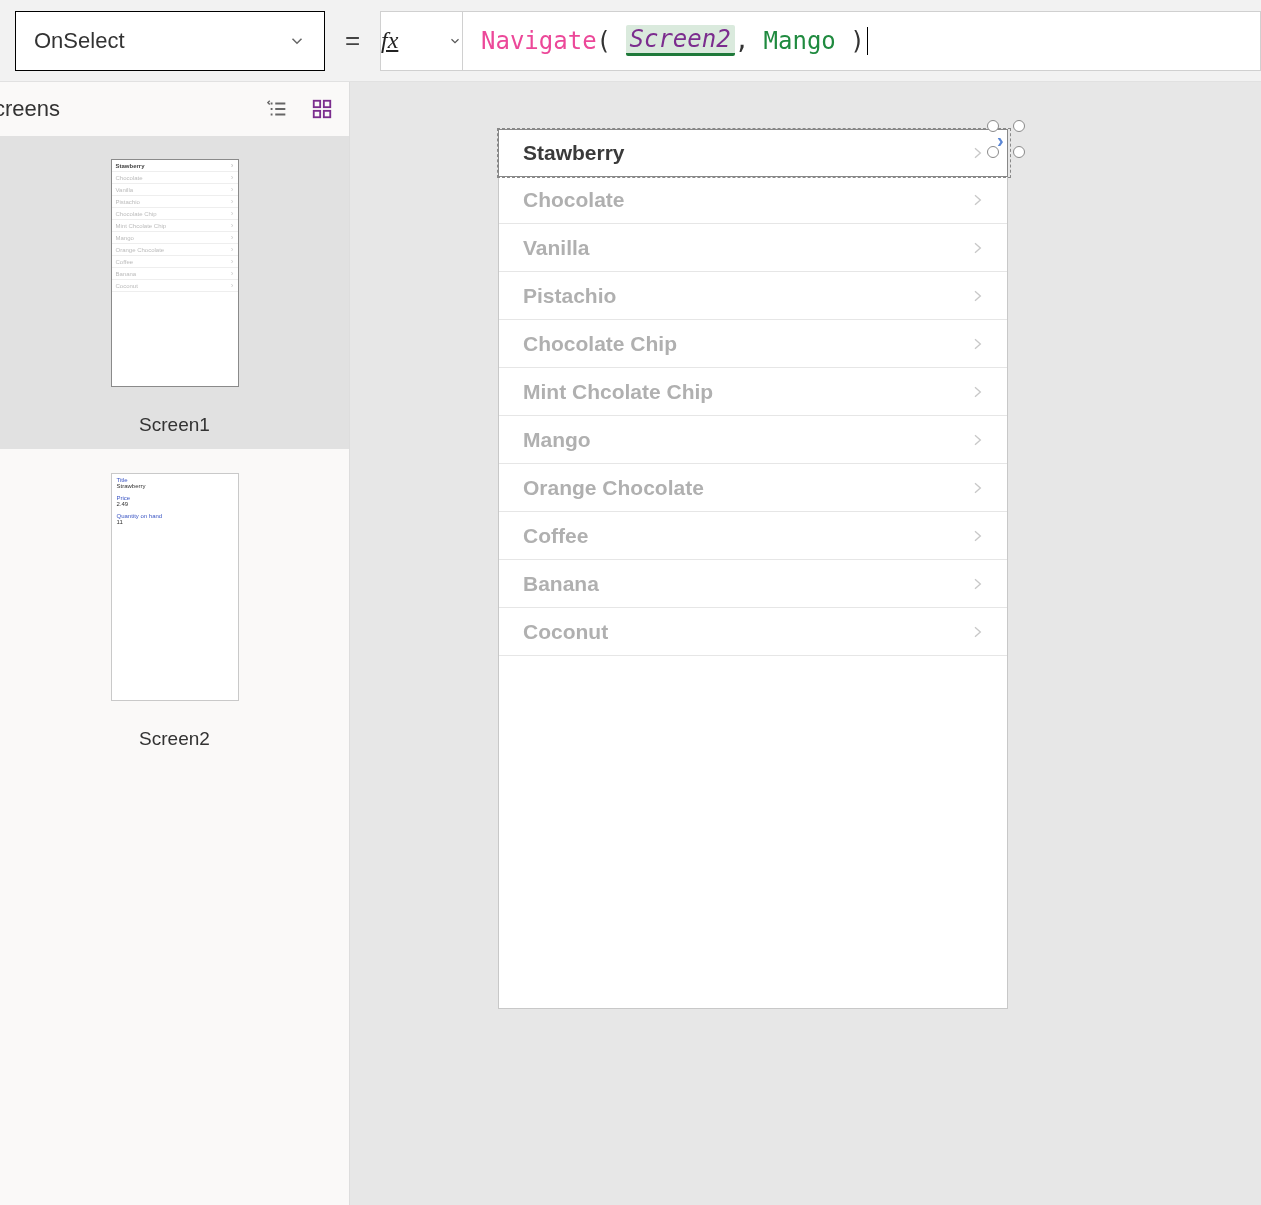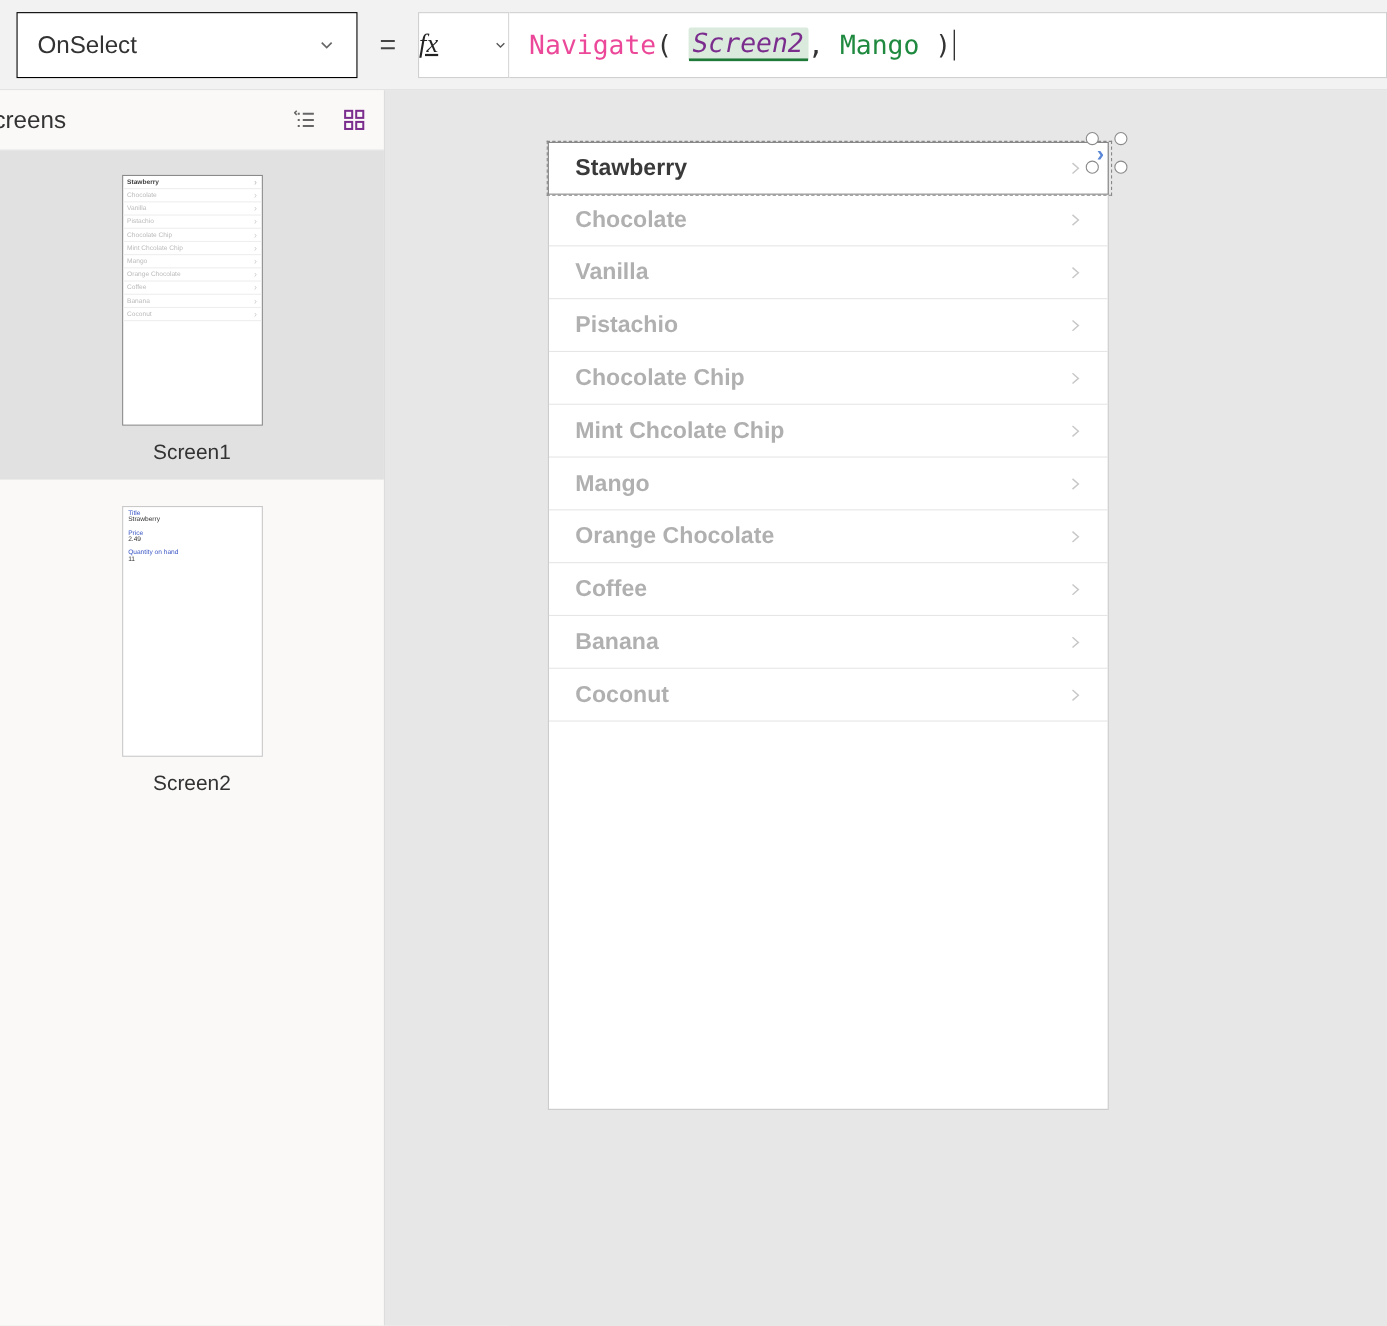--- a/index.html
+++ b/index.html
@@ -126,21 +126,21 @@
   }
   .thumb {
     width: 128px;
     height: 228px;
     background: #fff;
     border: 1px solid #c9c9c9;
     overflow: hidden;
   }
   .thumb.sel { border: 1px solid #8a8a8a; }
   .thumb-label {
-    margin-top: 14px;
+    margin-top: 27px;
     font-size: 19px;
     color: #333;
   }
 
   
   .mini-row {
     height: 12px;
     border-bottom: 1px solid #eee;
     display: flex;
     align-items: center;

